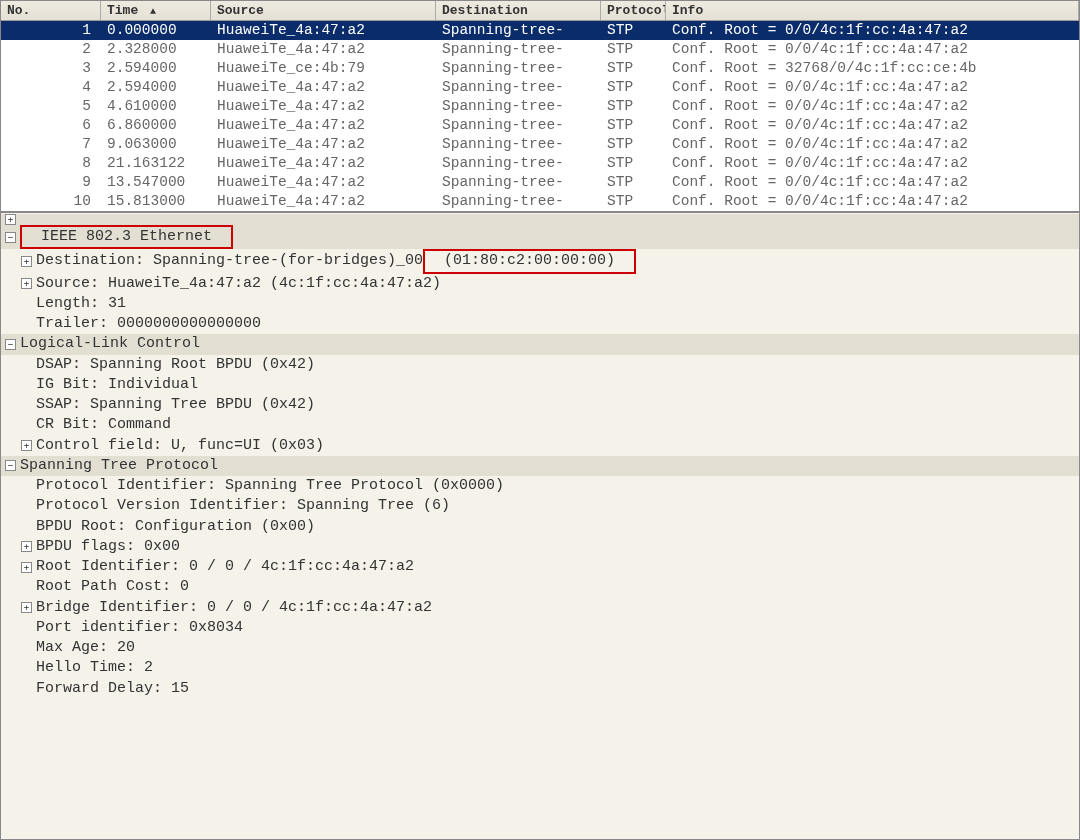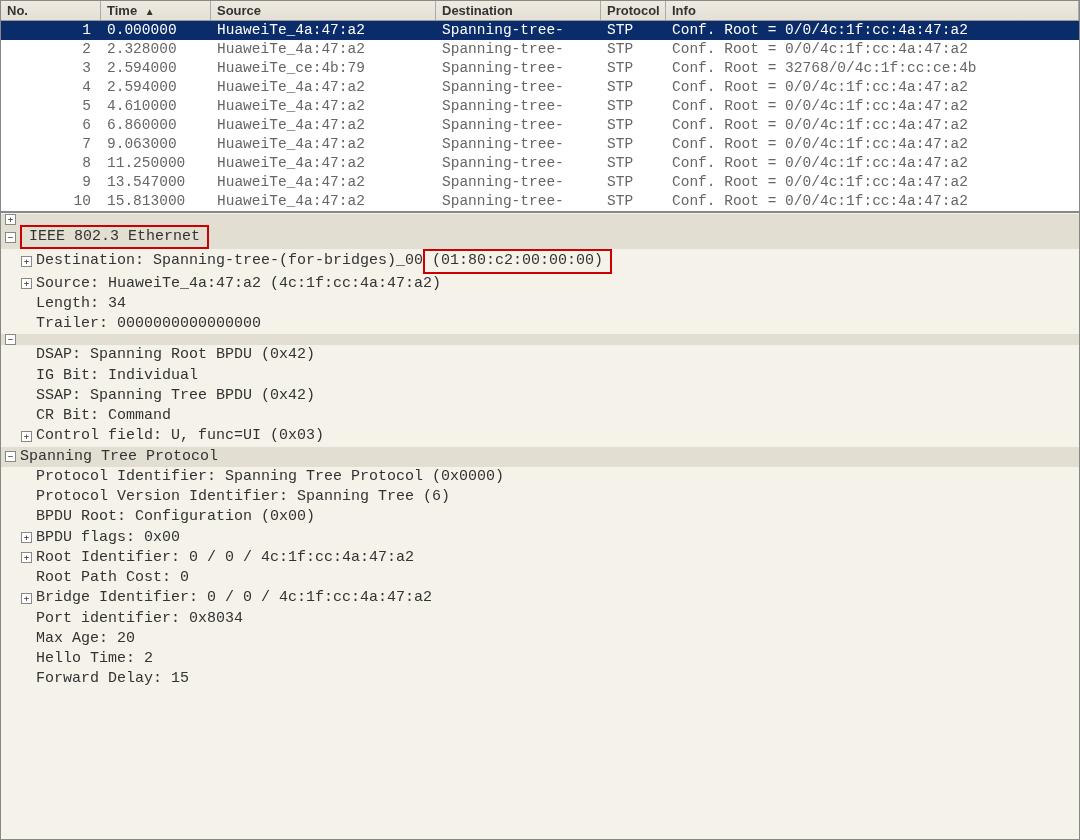--- a/index.html
+++ b/index.html
@@ -13,21 +13,21 @@
       border: 1px solid #888;
       overflow: hidden;
     }
     .packet-list {
       border-bottom: 2px solid #888;
     }
     .table-header {
       display: flex;
       background: linear-gradient(to bottom, #eeeae0, #e5e0d5);
       border-bottom: 1px solid #999;
-      font-family: Liberation Sans, sans-serif;
+      font-family: Liberation Mono, monospace;
       font-weight: bold;
       font-size: 13px;
     }
     .table-header .th {
       padding: 2px 6px;
       border-right: 1px solid #aaa;
       text-align: left;
       overflow: hidden;
       white-space: nowrap;
     }
@@ -85,21 +85,21 @@
       margin-right: 4px;
       background: #fff;
       cursor: pointer;
       font-family: monospace;
     }
     .tree-indent-0 { padding-left: 4px; }
     .tree-indent-1 { padding-left: 20px; }
     .no-toggle { display:inline-block; width:15px; }
     .redbox {
       border: 2px solid #c00;
-      padding: 0 7px;
+      padding: 0 19px;
       display: inline-block;
     }
   </style>
 </head>
 <body>
 
 <div class="packet-list">
 
   <div class="table-header">
     <div class="th col-no">No.</div>
@@ -165,21 +165,21 @@
       <div class="table-row">
         <div class="td col-no">7</div>
         <div class="td col-time">9.063000</div>
         <div class="td col-src">HuaweiTe_4a:47:a2</div>
         <div class="td col-dst">Spanning-tree-</div>
         <div class="td col-proto">STP</div>
         <div class="td col-info">Conf. Root = 0/0/4c:1f:cc:4a:47:a2</div>
       </div>
       <div class="table-row">
         <div class="td col-no">8</div>
-        <div class="td col-time">11.250000</div>
+        <div class="td col-time">21.163122</div>
         <div class="td col-src">HuaweiTe_4a:47:a2</div>
         <div class="td col-dst">Spanning-tree-</div>
         <div class="td col-proto">STP</div>
         <div class="td col-info">Conf. Root = 0/0/4c:1f:cc:4a:47:a2</div>
       </div>
       <div class="table-row">
         <div class="td col-no">9</div>
         <div class="td col-time">13.547000</div>
         <div class="td col-src">HuaweiTe_4a:47:a2</div>
         <div class="td col-dst">Spanning-tree-</div>
@@ -211,29 +211,30 @@
     <span class="tree-toggle">+</span>
     <span>Destination: Spanning-tree-(for-bridges)_00 </span>
     <span class="redbox">(01:80:c2:00:00:00)</span>
   </div>
   <div class="tree-row tree-indent-1">
     <span class="tree-toggle">+</span>
     <span>Source: HuaweiTe_4a:47:a2 (4c:1f:cc:4a:47:a2)</span>
   </div>
   <div class="tree-row tree-indent-1">
     <span class="no-toggle"></span>
-    <span>Length: 34</span>
+    <span>Length: 31</span>
   </div>
   <div class="tree-row tree-indent-1">
     <span class="no-toggle"></span>
     <span>Trailer: 0000000000000000</span>
   </div>
 
   <div class="tree-row header-row tree-indent-0">
     <span class="tree-toggle">−</span>
+    <span>Logical-Link Control</span>
   </div>
   <div class="tree-row tree-indent-1">
     <span class="no-toggle"></span>
       <span>DSAP: Spanning Root BPDU (0x42)</span>
   </div>
   <div class="tree-row tree-indent-1">
     <span class="no-toggle"></span>
       <span>IG Bit: Individual</span>
   </div>
   <div class="tree-row tree-indent-1">

